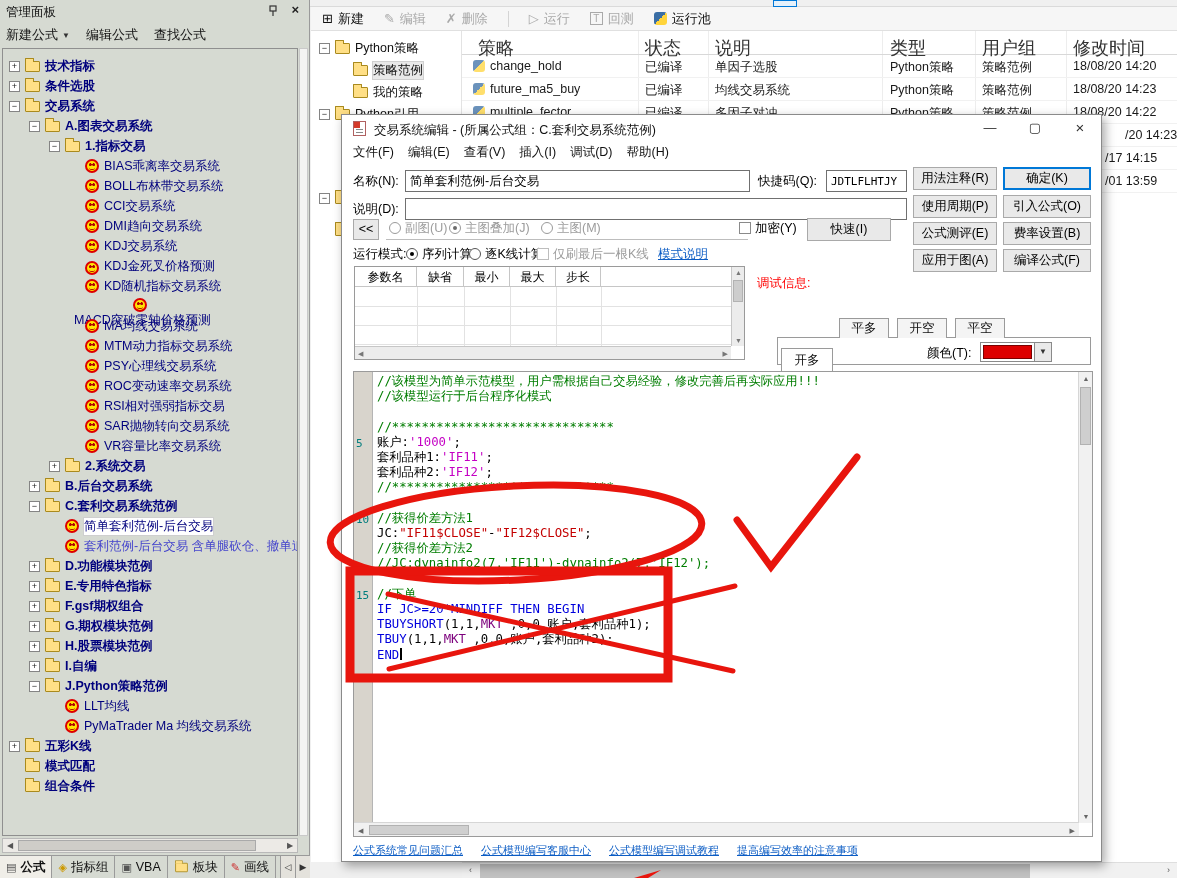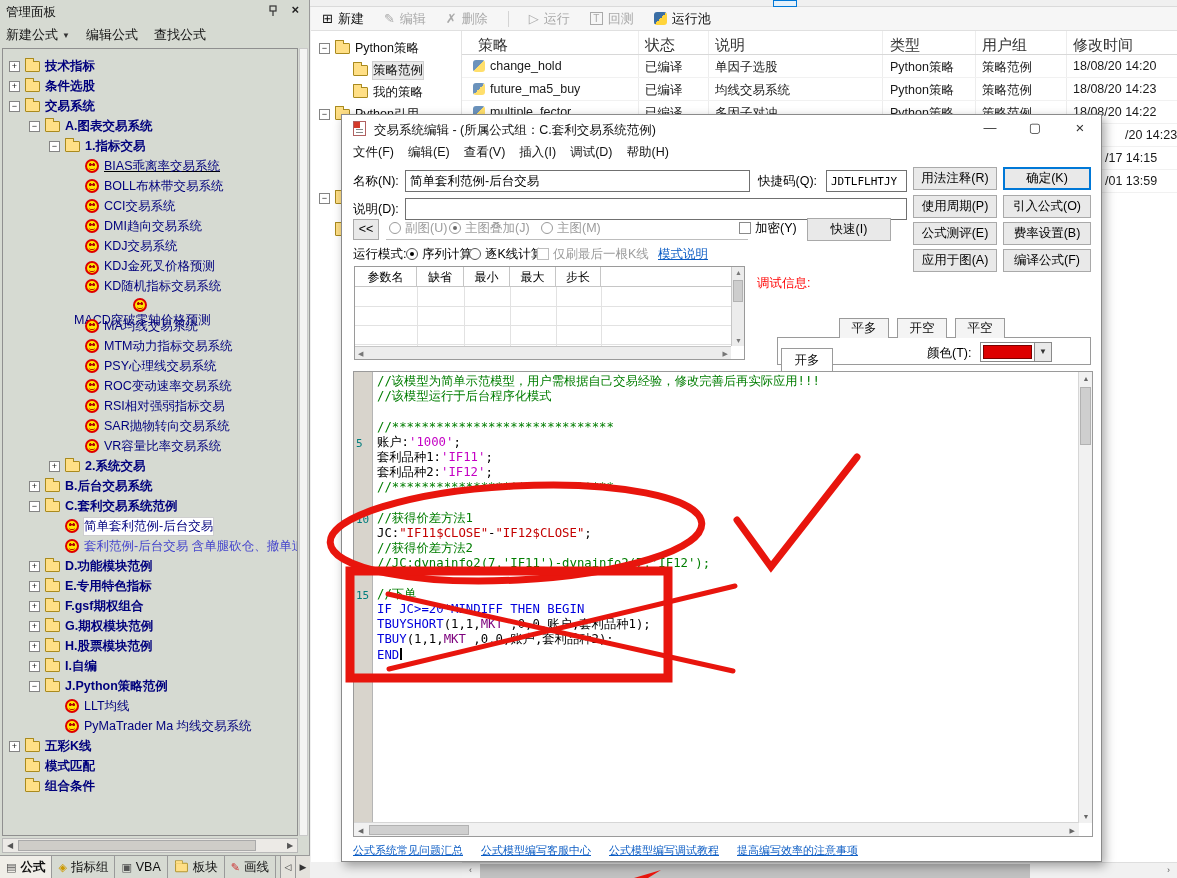--- a/index.html
+++ b/index.html
@@ -51,21 +51,21 @@
 .tsep{width:1px;height:16px;background:#d4d4d4}
 
 #mid{position:absolute;left:311px;top:31px;width:151px;height:831px;background:#fff;border-right:1px solid #e3e3e3}
 .st-row{position:absolute;display:flex;align-items:center;height:18px;white-space:nowrap}
 .st-label{margin-left:5px;color:#111;font-size:12.5px}
 .st-label.sel{background:#e9e9e9;outline:1px solid #d0d0d0}
 
 #tablearea{position:absolute;left:462px;top:31px;width:715px;height:831px;background:#fff}
 #tbl{position:absolute;left:0;top:0;width:715px;height:170px}
 .tvline{position:absolute;top:0;width:1px;height:170px;background:#ededed}
-#thead{position:absolute;left:0;top:0;width:715px;height:24px;border-bottom:1px solid #d8d8d8;color:#333;font-size:15px}
+#thead{position:absolute;left:0;top:0;width:715px;height:24px;border-bottom:1px solid #d8d8d8;color:#333;font-size:18px}
 .thcell{position:absolute;top:5px}
 .trow{position:absolute;left:0;width:715px;height:23px;border-bottom:1px solid #f1f1f1;font-size:12.5px;color:#1a1a1a}
 .tcell{position:absolute;top:4px;white-space:nowrap}
 .rowico{position:absolute;left:11px;top:5px}
 
 #dlg{position:absolute;left:341px;top:114px;width:761px;height:748px;background:#fff;border:1px solid #8a8a8a;box-shadow:3px 4px 10px rgba(0,0,0,.35);z-index:30;font-size:12.5px}
 #dlg-titlebar{position:absolute;left:0;top:0;width:759px;height:27px;background:#fff}
 #dlg-dicon{position:absolute;left:11px;top:6px;width:13px;height:15px;border:1px solid #b06060;background:#fff}
 #dlg-dicon::before{content:"";position:absolute;left:0;top:0;width:6px;height:6px;background:#d43a2a}
 #dlg-dicon::after{content:"";position:absolute;left:2px;bottom:2px;width:7px;height:1.5px;background:#888;box-shadow:0 -3px 0 #888}
@@ -170,21 +170,21 @@
         <div class="lt-row" style="top: 68px; left: 26px;">
           <span class="expbox">−</span>
           <span class="folder"></span>
           <span class="lt-label bold">A.图表交易系统</span>
         </div>
         <div class="lt-row" style="top: 88px; left: 46px;">
           <span class="expbox">−</span>
           <span class="folder"></span>
           <span class="lt-label bold">1.指标交易</span>
         </div>
-        <div class="lt-row" style="top: 108px; left: 66px; text-decoration: underline;">
+        <div class="lt-row" style="top: 108px; left: 66px;">
           <span class="expspacer"></span>
           <span class="smy"></span>
           <span class="lt-label">BIAS乖离率交易系统</span>
         </div>
         <div class="lt-row" style="top: 128px; left: 66px;">
           <span class="expspacer"></span>
           <span class="smy"></span>
           <span class="lt-label">BOLL布林带交易系统</span>
         </div>
         <div class="lt-row" style="top: 148px; left: 66px;">

